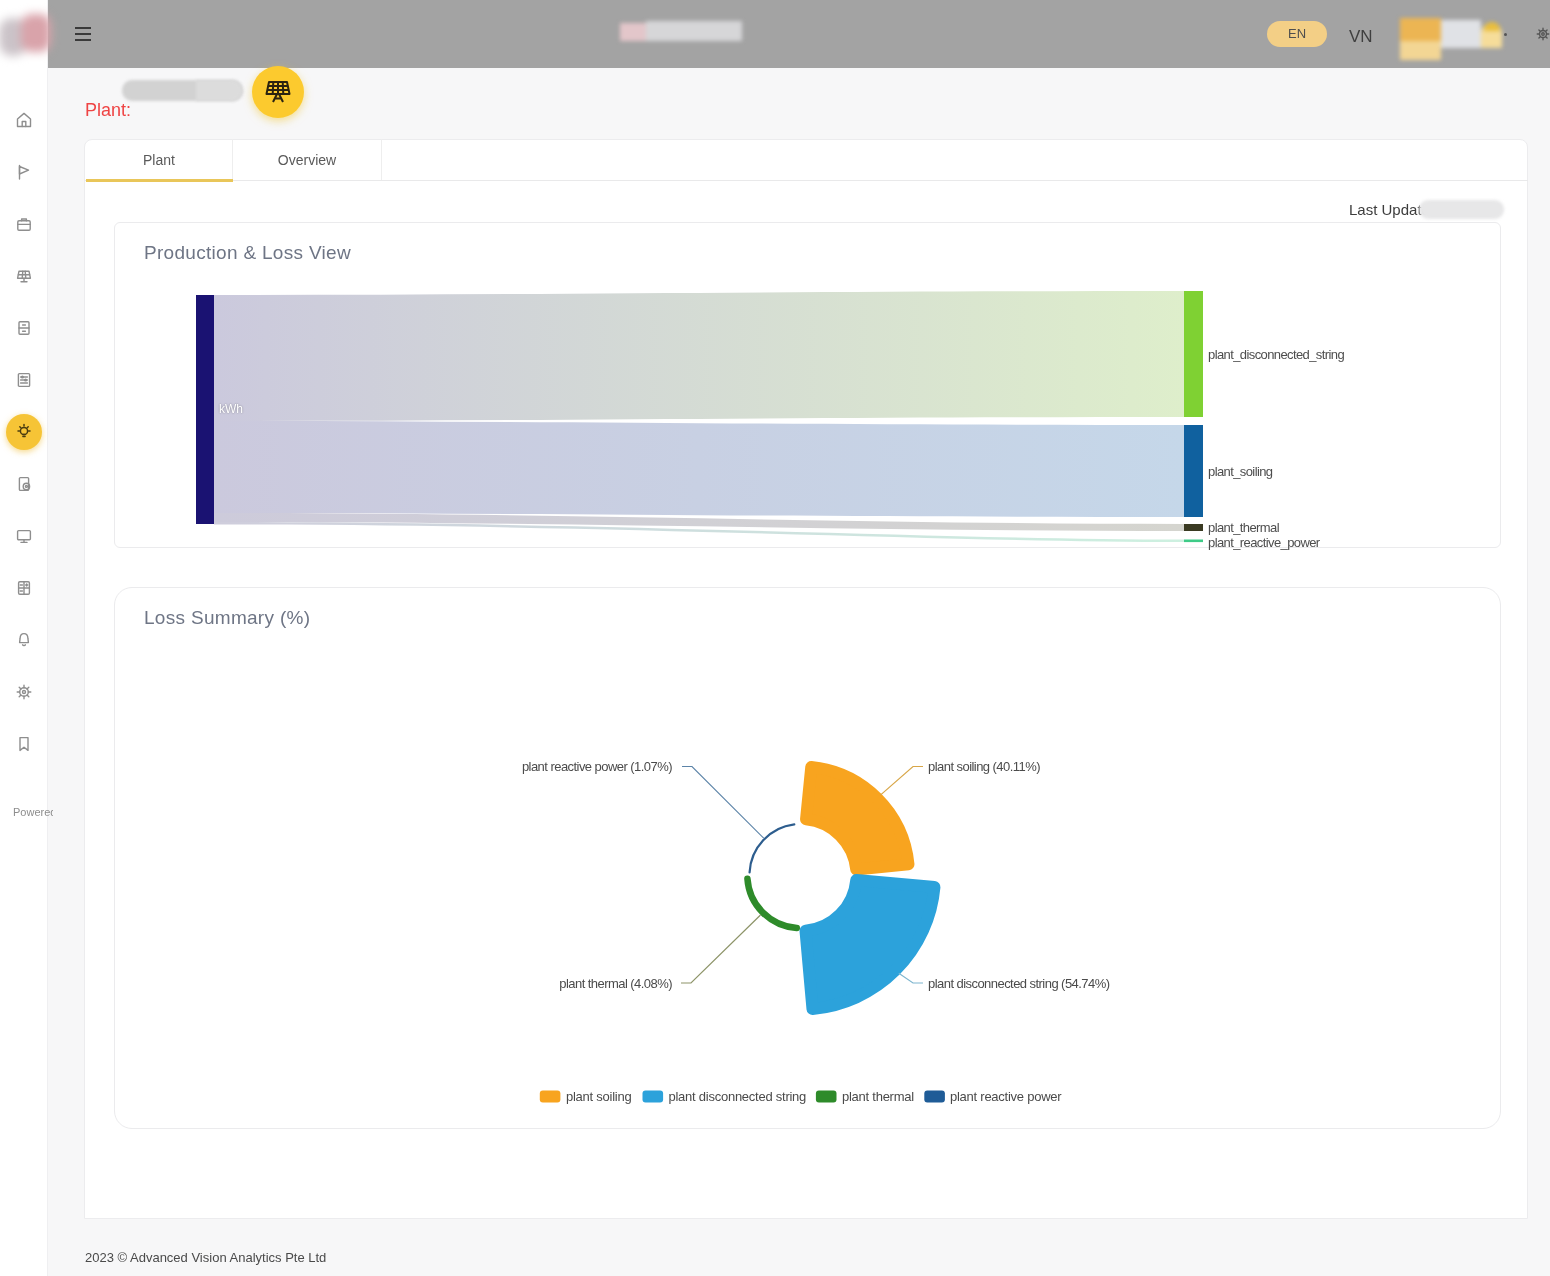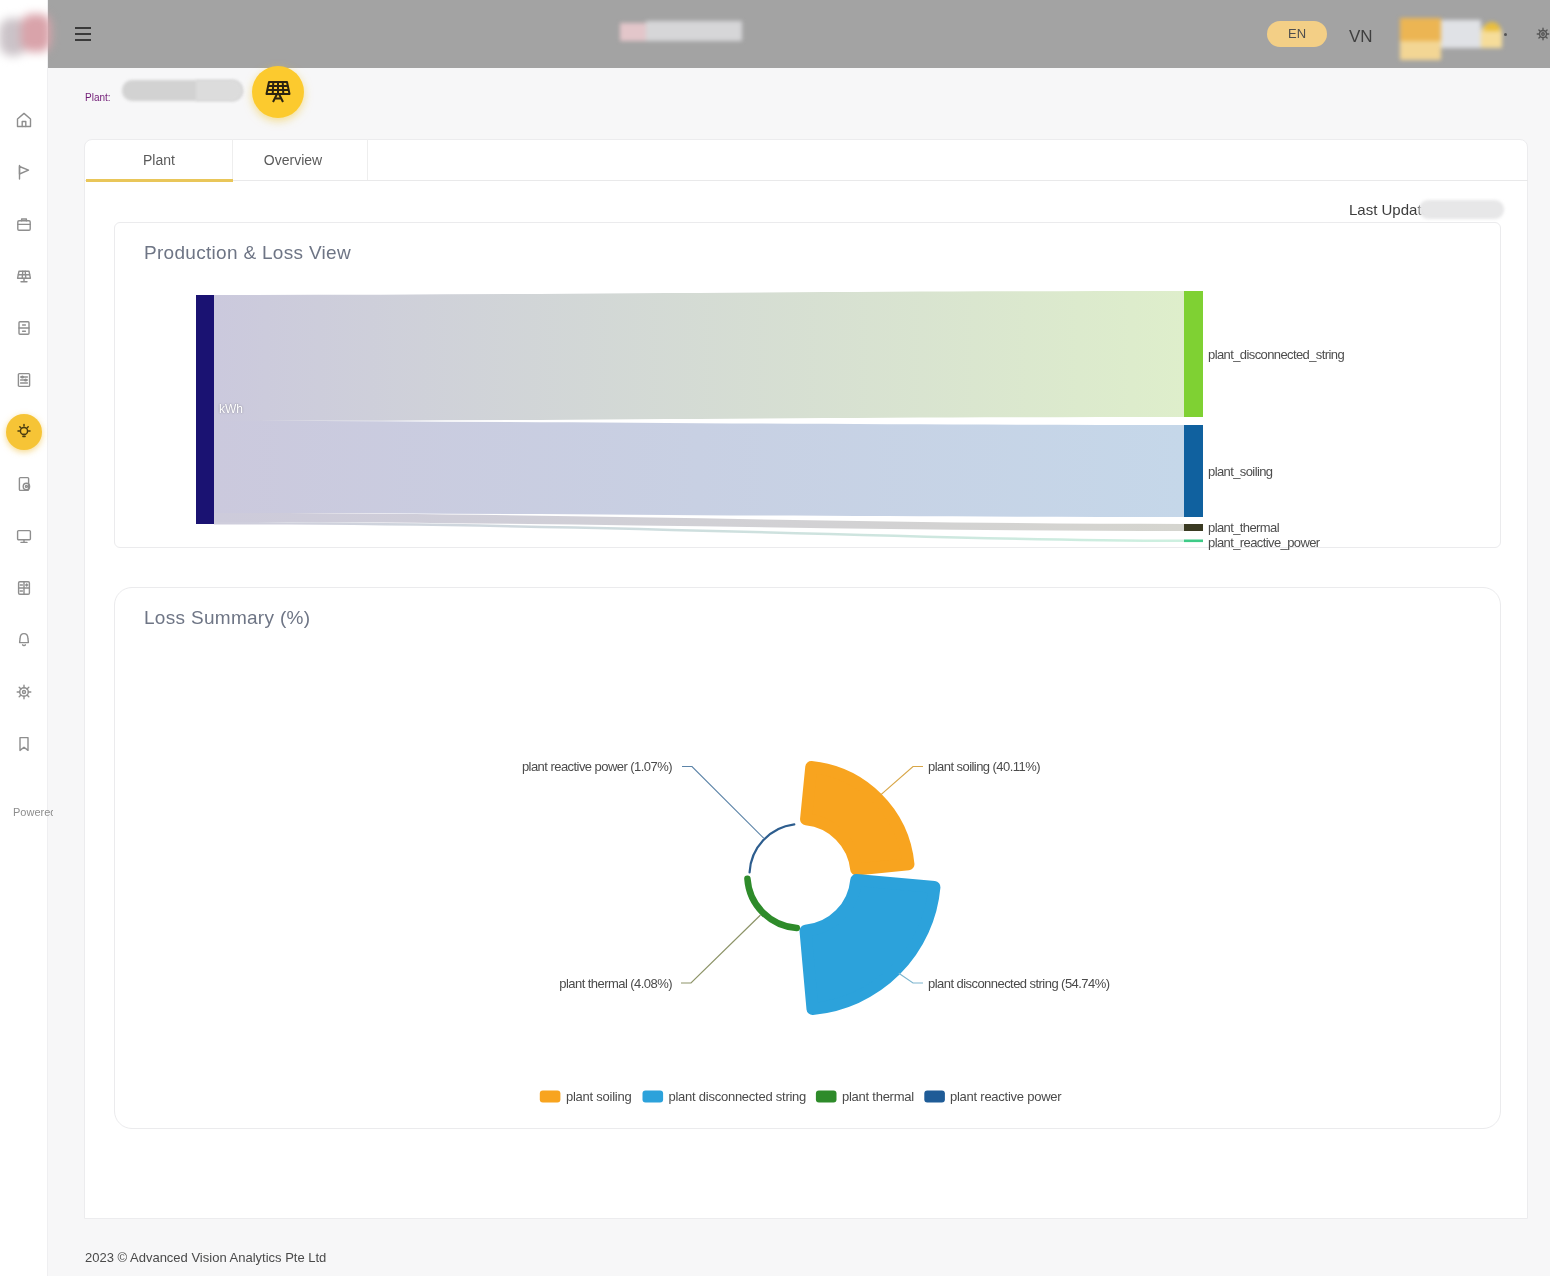--- a/index.html
+++ b/index.html
@@ -103,39 +103,39 @@
     <div class="abs" style="left:86px; top:14px; width:16px; height:9px; background:#e9be3d; border-radius:8px 8px 0 0;"></div>
   </div>
   <div class="abs" style="left:1456px; top:33px; width:3px; height:3px; background:#555; border-radius:50%;"></div>
   <div class="abs" id="topgear" style="left:1487px; top:26px; width:16px; height:16px;"><svg width="16" height="16" viewBox="0 0 20 20" fill="none" stroke="#555" stroke-width="1.7" stroke-linecap="round">
         <circle cx="10" cy="10" r="4.4"></circle>
         <circle cx="10" cy="10" r="1.6"></circle>
         <path d="M10 2.8 V5.6 M10 14.4 V17.2 M2.8 10 H5.6 M14.4 10 H17.2 M4.9 4.9 L6.9 6.9 M13.1 13.1 L15.1 15.1 M4.9 15.1 L6.9 13.1 M13.1 6.9 L15.1 4.9"></path>
       </svg></div>
 </div>
 
-<div class="abs" style="left:85px; top:92px; font-size:10px; color:#701a75; z-index:2;">Plant:</div>
+<div class="abs" style="left:85px; top:100px; font-size:18px; color:#ef4444; z-index:2;">Plant:</div>
 <div class="abs" style="left:122px; top:80px; width:121px; height:21px; background:#d2d2d2; border-radius:10px; filter:blur(1.5px); z-index:2;"></div>
 <div class="abs" style="left:196px; top:80px; width:46px; height:21px; background:#dcdcdc; border-radius:0 10px 10px 0; filter:blur(1.5px); z-index:2;"></div>
 <div class="abs" style="left:252px; top:66px; width:52px; height:52px; background:#fcca2e; border-radius:50%; box-shadow:0 3px 8px rgba(240,200,60,0.55); z-index:2;"></div>
 <svg class="abs" style="left:261px; top:76px; z-index:3;" width="34" height="34" viewBox="0 0 34 34">
   <g stroke="#2b2310" stroke-width="2" fill="none" stroke-linejoin="round">
     <path d="M8 6 L26 6 L28.5 18 L5.5 18 Z"></path>
     <line x1="6.9" y1="10" x2="27.1" y2="10"></line>
     <line x1="6.3" y1="14" x2="27.7" y2="14"></line>
     <line x1="12.3" y1="6" x2="11.7" y2="18"></line>
     <line x1="17" y1="6" x2="17" y2="18"></line>
     <line x1="21.7" y1="6" x2="22.3" y2="18"></line>
     <path d="M16 18 L12 26 M18 18 L22 26 M13.9 22.6 L20.1 22.6"></path>
   </g>
 </svg>
 
 <div class="panel"></div>
 <div class="tabtxt" style="left:86px; top:139px; width:147px; z-index:2;">Plant</div>
-<div class="tabtxt" style="left:219px; top:139px; width:149px; z-index:2;">Overview</div>
+<div class="tabtxt" style="left:233px; top:139px; width:149px; z-index:2;">Overview</div>
 <div class="abs" style="left:85px; top:180px; width:1443px; height:1px; background:#e9e9ea; z-index:2;"></div>
 <div class="abs" style="left:86px; top:179px; width:147px; height:3px; background:#e9c659; z-index:3;"></div>
 
 <div class="abs" style="left:1349px; top:201px; font-size:15px; color:#3d3d3d; z-index:2;">Last Update</div>
 <div class="abs" style="left:1419px; top:200px; width:85px; height:19px; background:#e7e7e8; border-radius:9px; filter:blur(1.5px); z-index:2;"></div>
 
 <div class="card" style="left:114px; top:222px; width:1387px; height:326px;">
   <div class="ctitle">Production &amp; Loss View</div>
   <svg width="1385" height="330" viewBox="0 0 1385 330" style="position:absolute; left:0; top:20px;">
     <defs>

